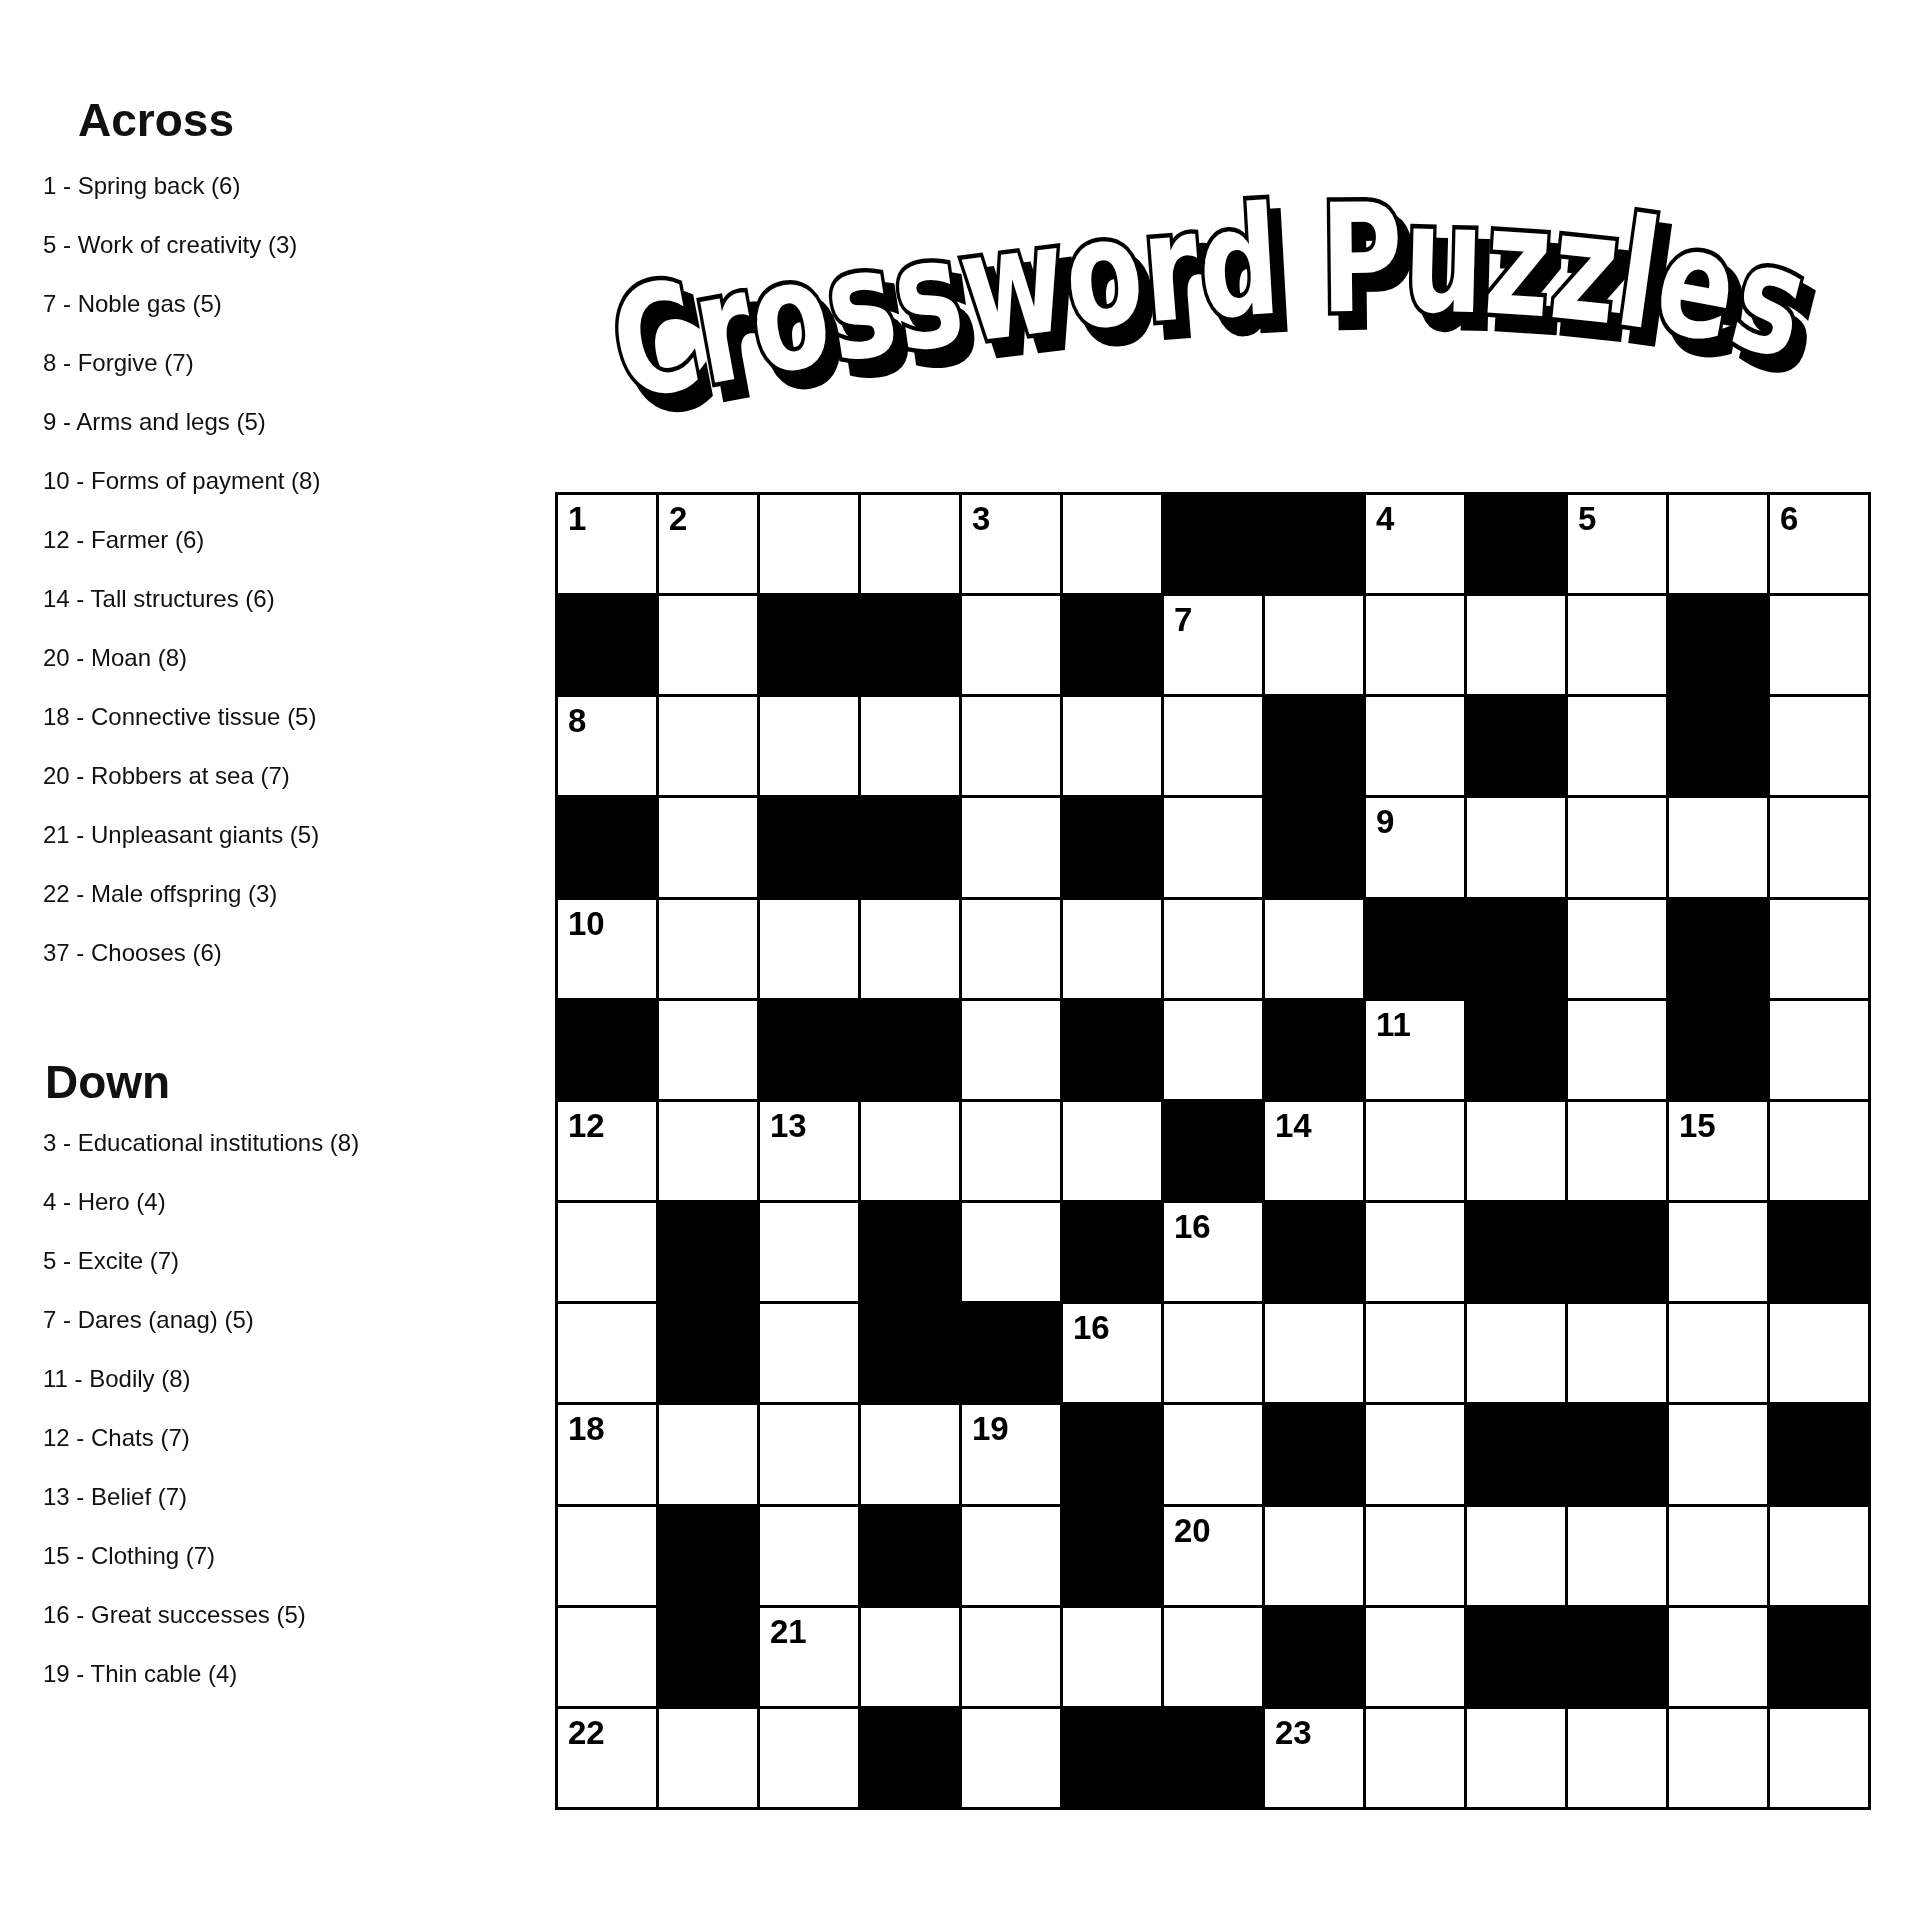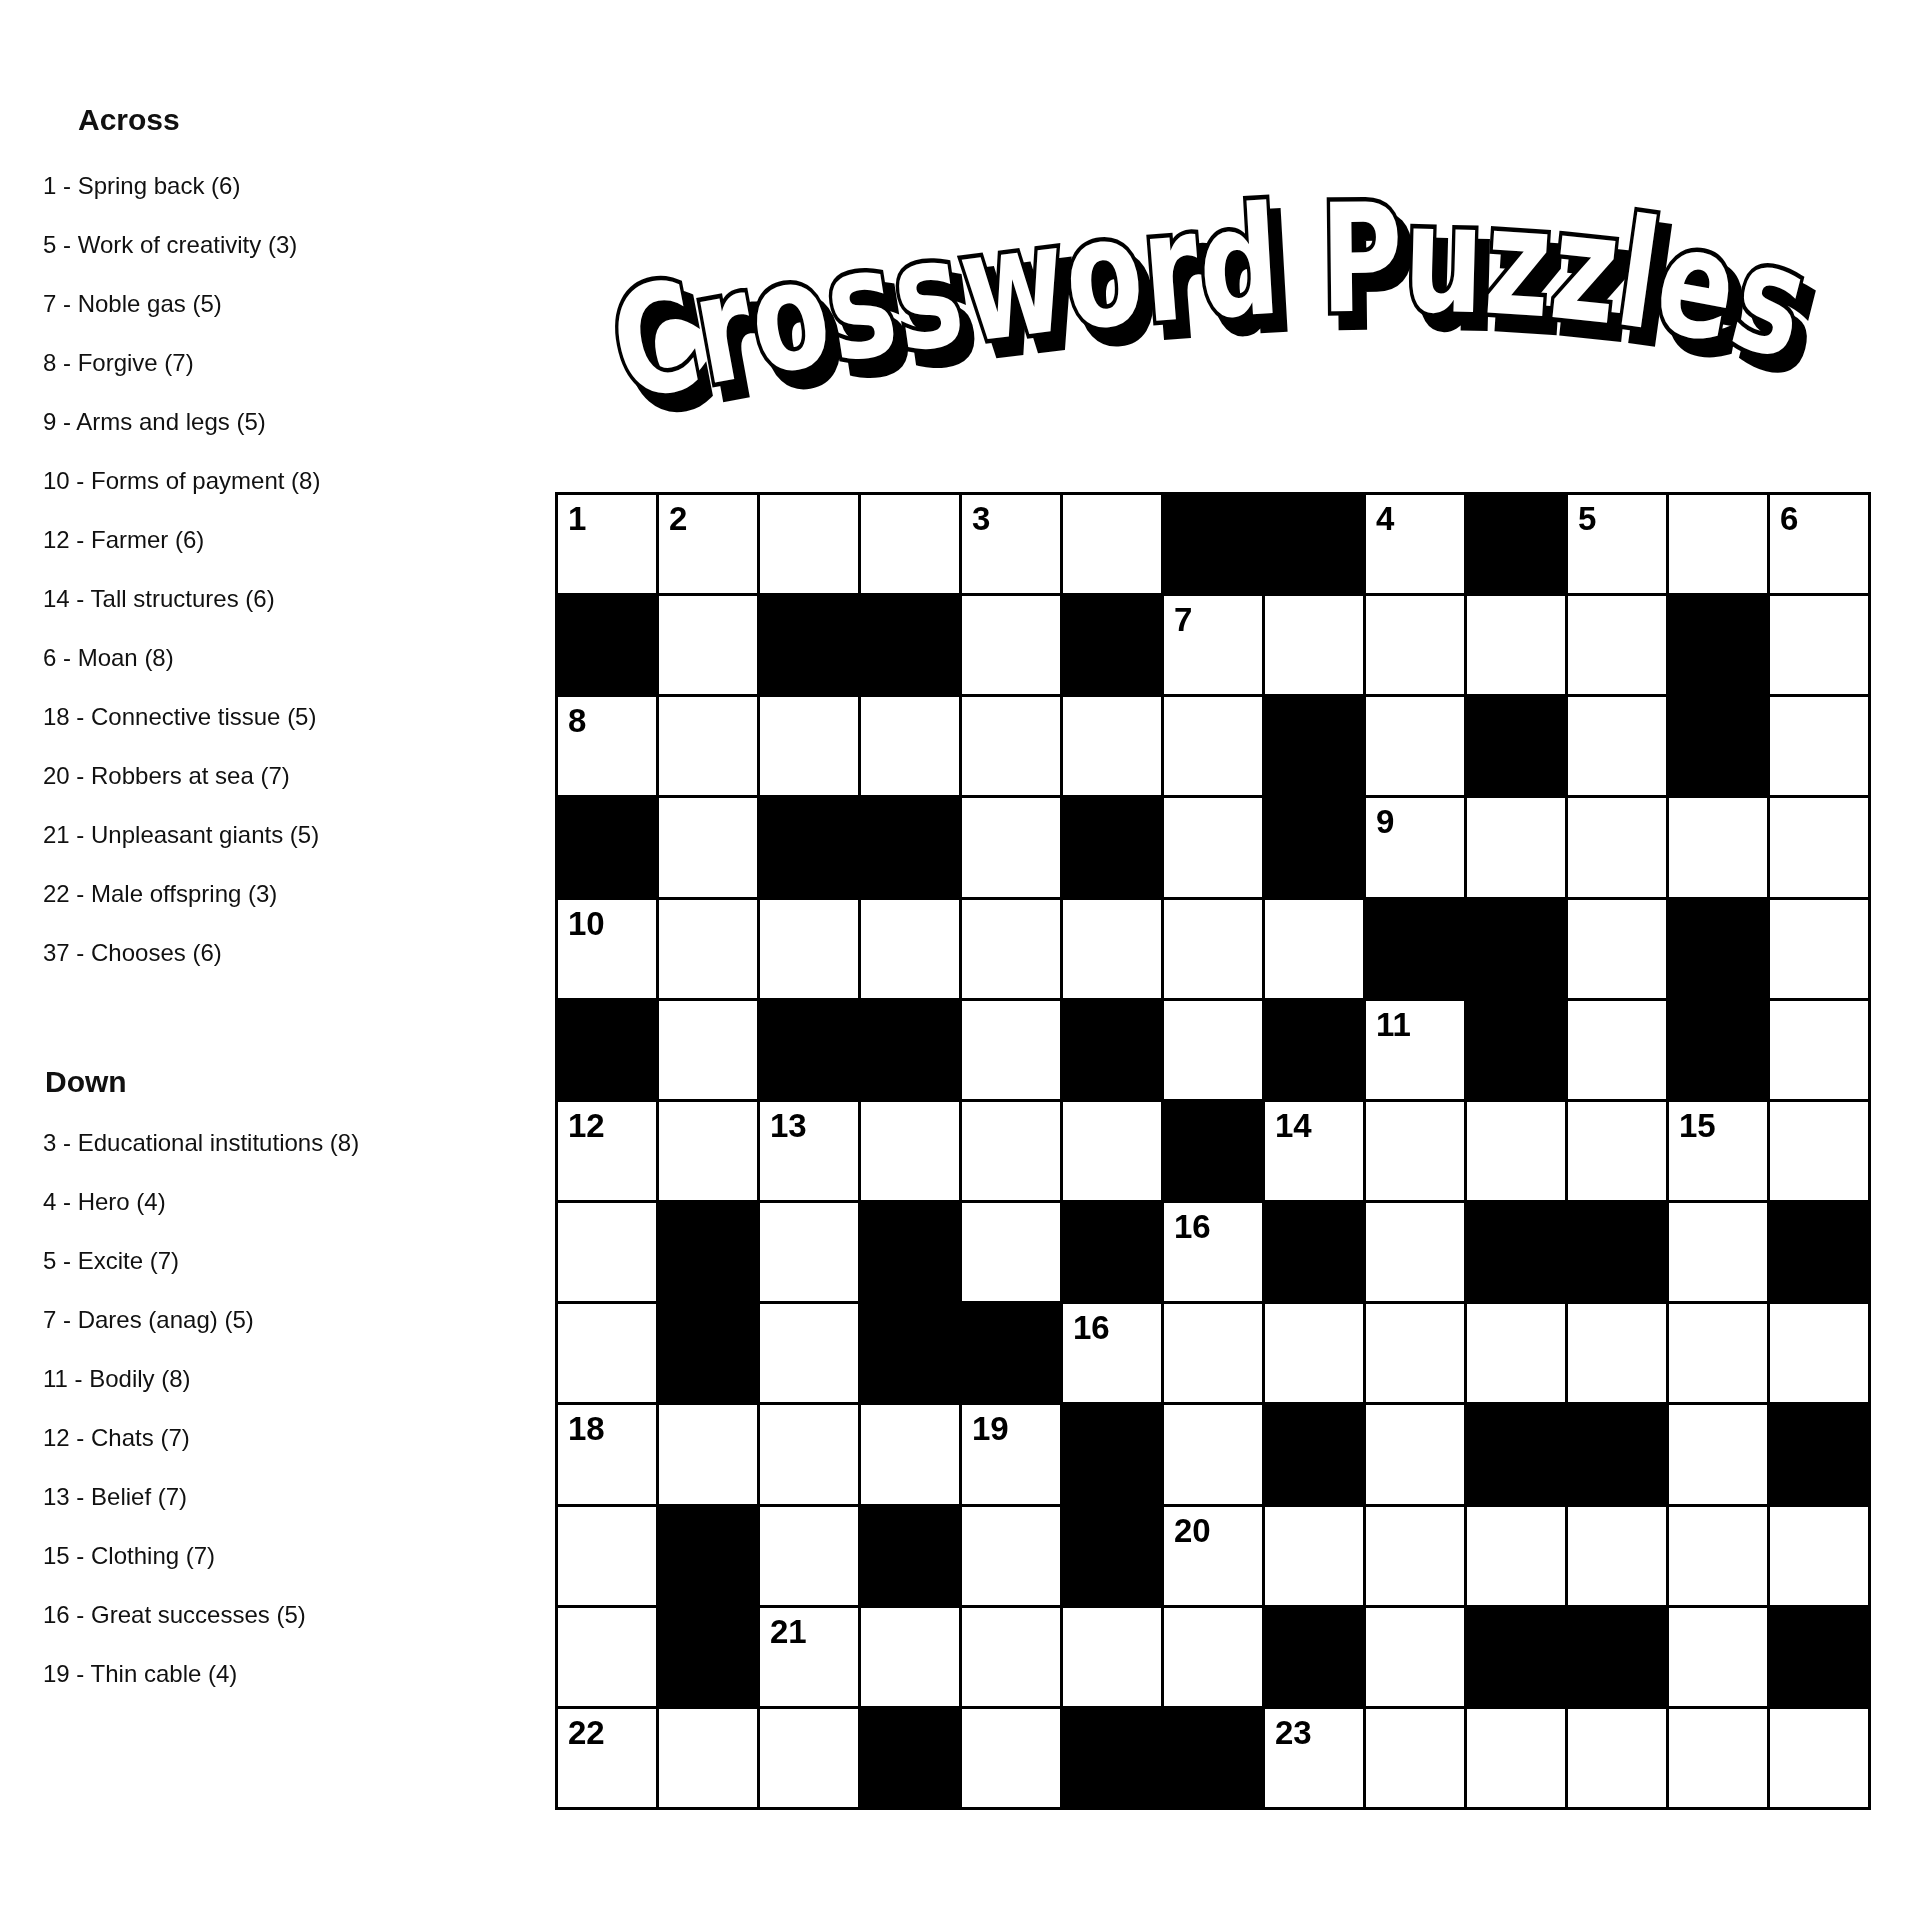--- a/index.html
+++ b/index.html
@@ -8,21 +8,21 @@
     width: 1920px;
     height: 1920px;
     background: #ffffff;
     font-family: "Liberation Sans", sans-serif;
     color: #111111;
     overflow: hidden;
   }
   .heading {
     position: absolute;
     font-weight: bold;
-    font-size: 30px;
+    font-size: 46px;
     line-height: 48px;
     color: #111111;
     white-space: nowrap;
   }
   #across-heading { left: 78px; top: 96px; }
   #down-heading   { left: 45px; top: 1058px; }
   .clue-list { position: absolute; left: 43px; }
   #across-list { top: 156px; }
   #down-list   { top: 1113px; }
   .clue {
@@ -92,21 +92,21 @@
   <div class="heading" id="across-heading">Across</div>
   <div class="clue-list" id="across-list">
       <div class="clue">1 - Spring back (6)</div>
       <div class="clue">5 - Work of creativity (3)</div>
       <div class="clue">7 - Noble gas (5)</div>
       <div class="clue">8 - Forgive (7)</div>
       <div class="clue">9 - Arms and legs (5)</div>
       <div class="clue">10 - Forms of payment (8)</div>
       <div class="clue">12 - Farmer (6)</div>
       <div class="clue">14 - Tall structures (6)</div>
-      <div class="clue">6 - Moan (8)</div>
+      <div class="clue">20 - Moan (8)</div>
       <div class="clue">18 - Connective tissue (5)</div>
       <div class="clue">20 - Robbers at sea (7)</div>
       <div class="clue">21 - Unpleasant giants (5)</div>
       <div class="clue">22 - Male offspring (3)</div>
       <div class="clue">37 - Chooses (6)</div>
     </div>
 
   <div class="heading" id="down-heading">Down</div>
   <div class="clue-list" id="down-list">
       <div class="clue">3 - Educational institutions (8)</div>

